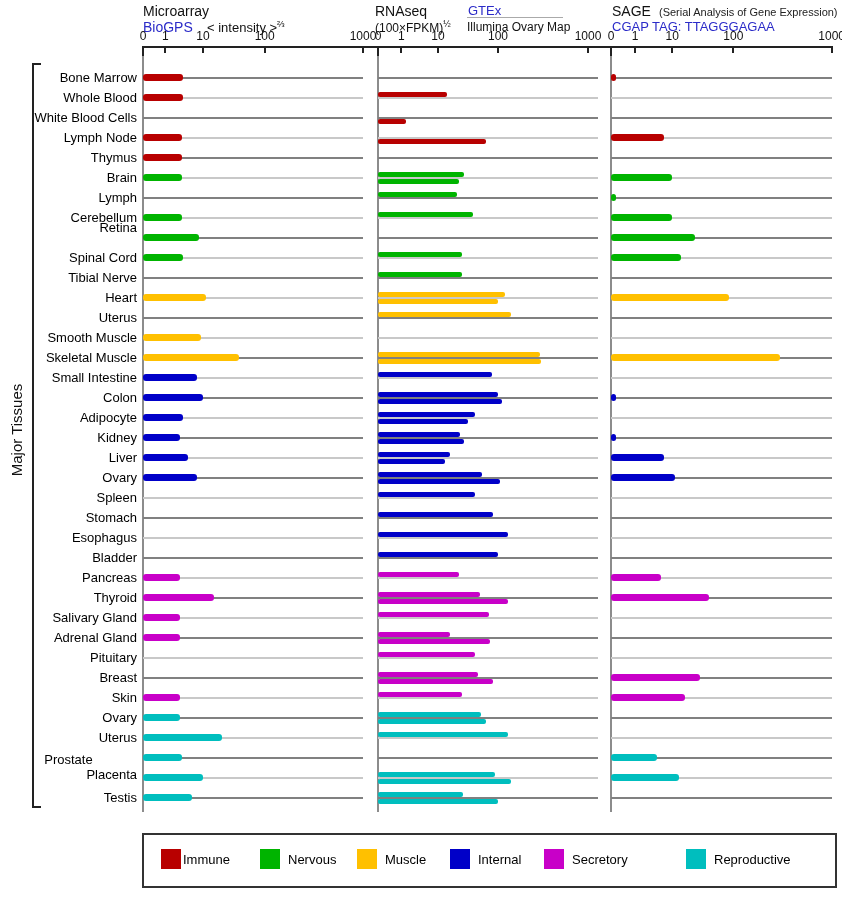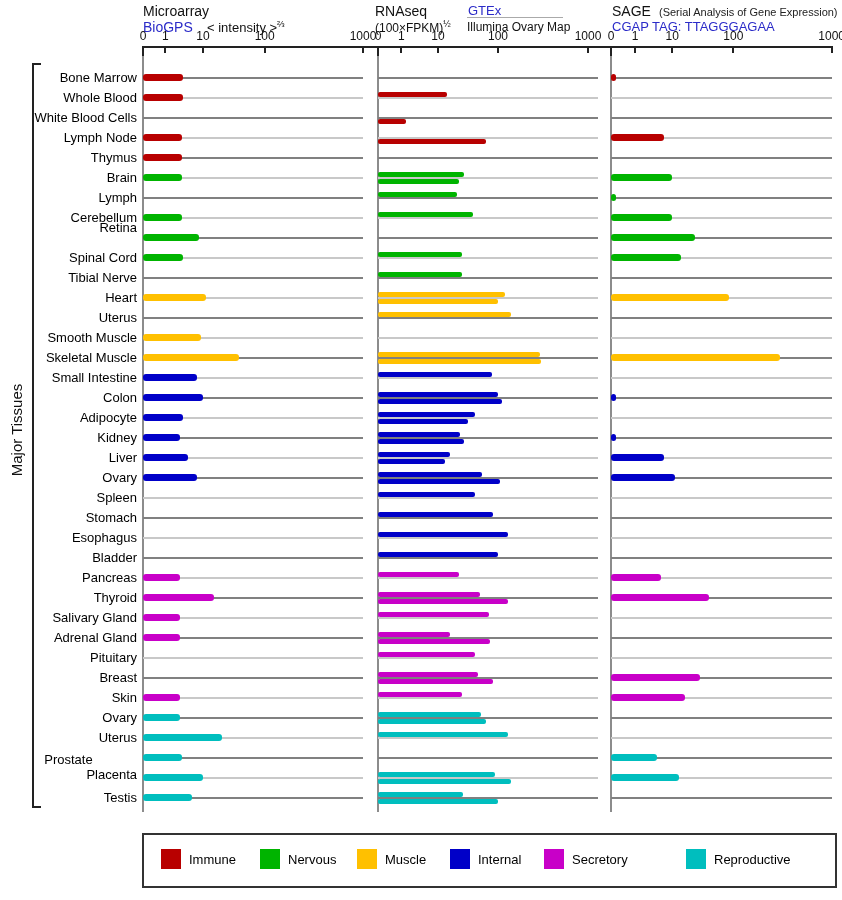--- a/index.html
+++ b/index.html
@@ -325,21 +325,21 @@
     </div>
 
   <div class="bracket" style="left:32px;top:63px;width:2px;height:745px;"></div>
   <div class="bracket" style="left:32px;top:63px;width:9px;height:2px;"></div>
   <div class="bracket" style="left:32px;top:806px;width:9px;height:2px;"></div>
   <div id="side-label">Major Tissues</div>
 
   <div id="legend-box"></div>
   <div id="legend-items">
       <div class="legend-swatch" style="left:161px;background:#B80000;"></div>
-      <div class="legend-label" style="left:189px;">Immune</div>
+      <div class="legend-label" style="left:183px;">Immune</div>
       <div class="legend-swatch" style="left:260px;background:#00B400;"></div>
       <div class="legend-label" style="left:288px;">Nervous</div>
       <div class="legend-swatch" style="left:357px;background:#FFC000;"></div>
       <div class="legend-label" style="left:385px;">Muscle</div>
       <div class="legend-swatch" style="left:450px;background:#0000C8;"></div>
       <div class="legend-label" style="left:478px;">Internal</div>
       <div class="legend-swatch" style="left:544px;background:#C800C8;"></div>
       <div class="legend-label" style="left:572px;">Secretory</div>
       <div class="legend-swatch" style="left:686px;background:#00BEBE;"></div>
       <div class="legend-label" style="left:714px;">Reproductive</div>

